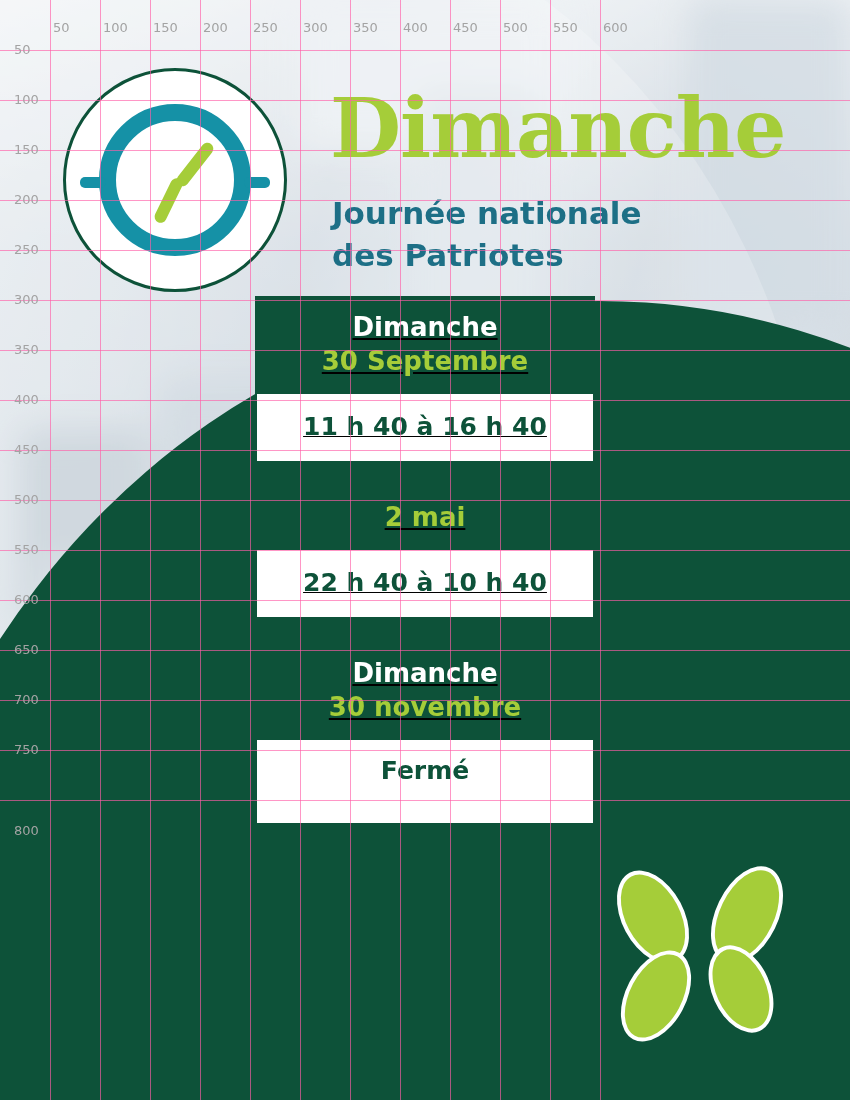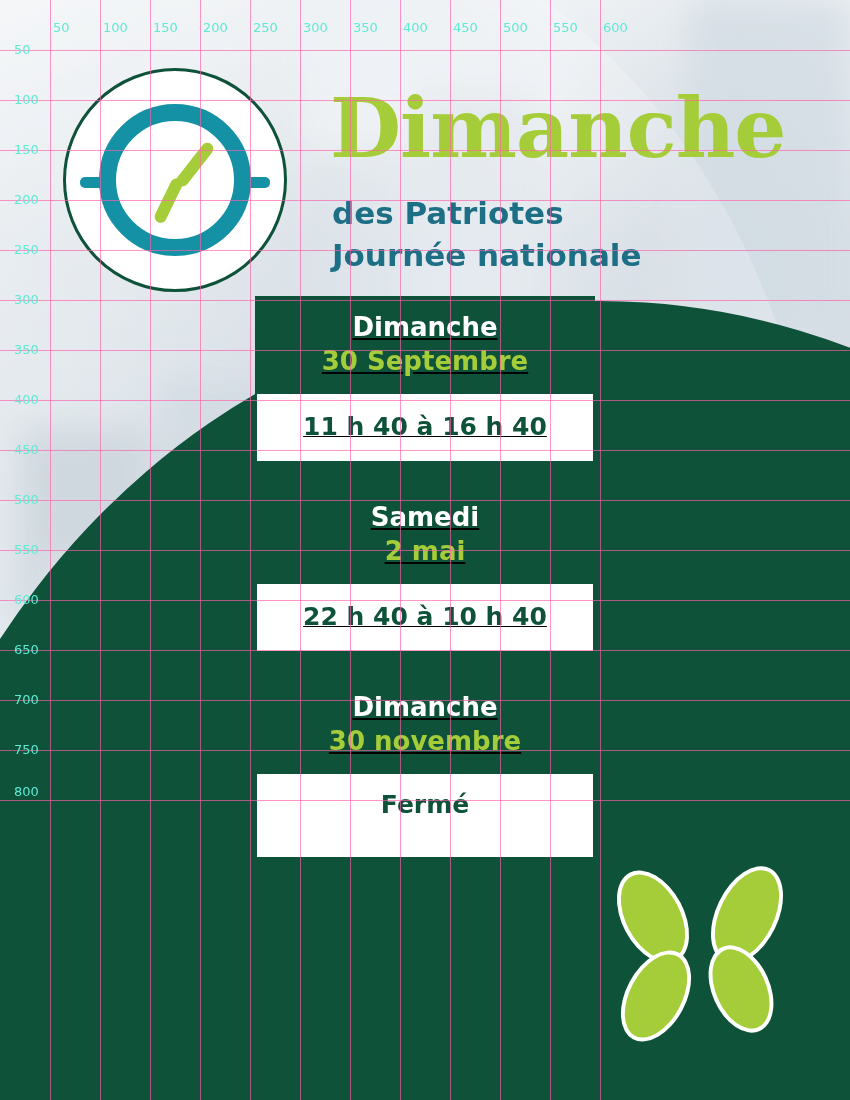--- a/index.html
+++ b/index.html
@@ -225,21 +225,21 @@
   }
   .gl-v, .gl-h {
     position: absolute;
     background: #ff5ea8;
     opacity: 0.65;
   }
   .gl-v { top: 0; width: 1px; height: 1100px; }
   .gl-h { left: 0; height: 1px; width: 850px; }
   .tick-label {
     position: absolute;
-    color: #5eead4;
+    color: #a3a3a3;
     font-size: 13px;
     font-family: "DejaVu Sans", sans-serif;
     pointer-events: none;
   }
   .tick-label.v { top: 20px; }
   .tick-label.h { left: 14px; }
 </style>
 </head>
 <body>
 
@@ -267,39 +267,38 @@
   <div class="logo">
     <div class="logo-ring"></div>
     <div class="tick" style="left:14px;  top:106px; width:26px; height:11px; border-radius:5px;"></div>
     <div class="tick" style="left:178px; top:106px; width:26px; height:11px; border-radius:5px;"></div>
     <div class="hand-minute"></div>
     <div class="hand-hour"></div>
   </div>
 
   <div class="title">Dimanche</div>
   <div class="subtitle">
+    <div>Journée nationale</div>
     <div>des Patriotes</div>
-    <div>Journée nationale</div>
   </div>
 
   <div class="cards">
 
     <div class="card">
       <div class="card-head">
         <div class="card-day">Dimanche</div>
         <div class="card-date">30 Septembre</div>
       </div>
       <div class="card-body">
         <span class="card-hours">11 h 40 à 16 h 40</span>
       </div>
     </div>
 
     <div class="card">
       <div class="card-head">
-        <div class="card-day">Samedi</div>
         <div class="card-date">2 mai</div>
       </div>
       <div class="card-body">
         <span class="card-hours">22 h 40 à 10 h 40</span>
       </div>
     </div>
 
     <div class="card">
       <div class="card-head">
         <div class="card-day">Dimanche</div>
@@ -368,16 +367,16 @@
       <div class="tick-label h" style="top: 542px;">550</div>
       <div class="gl-h" style="top: 600px;"></div>
       <div class="tick-label h" style="top: 592px;">600</div>
       <div class="gl-h" style="top: 650px;"></div>
       <div class="tick-label h" style="top: 642px;">650</div>
       <div class="gl-h" style="top: 700px;"></div>
       <div class="tick-label h" style="top: 692px;">700</div>
       <div class="gl-h" style="top: 750px;"></div>
       <div class="tick-label h" style="top: 742px;">750</div>
       <div class="gl-h" style="top: 800px;"></div>
-      <div class="tick-label h" style="top: 784px;">800</div>
+      <div class="tick-label h" style="top: 823px;">800</div>
     </div>
 
 </div>
 
 </body></html>

